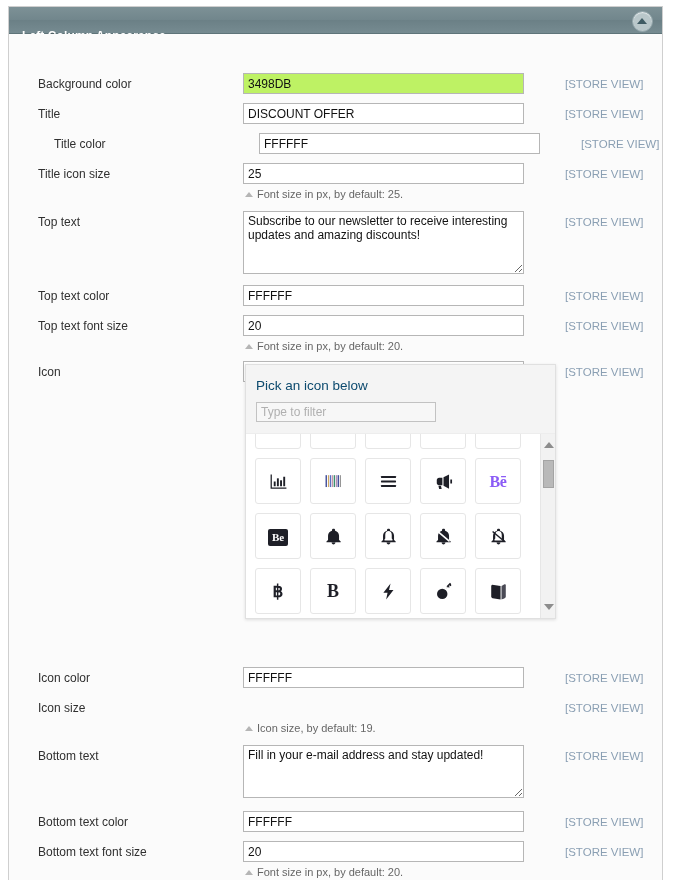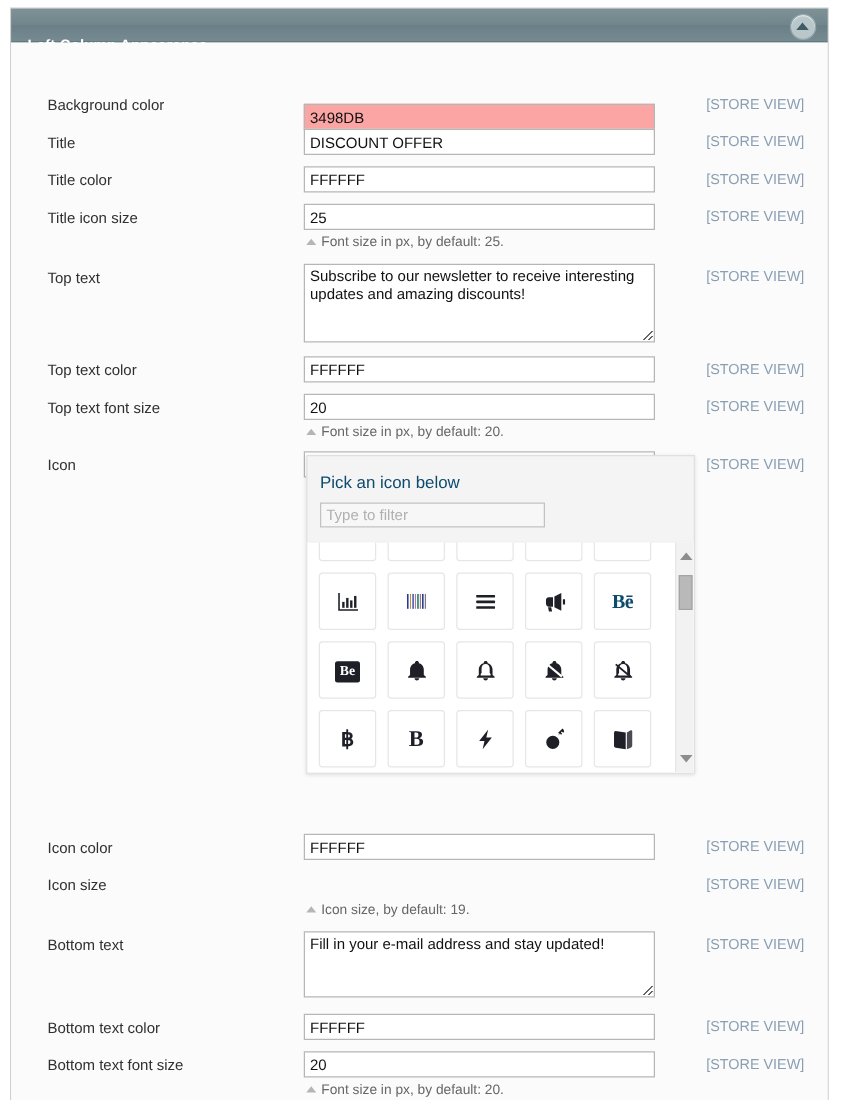--- a/index.html
+++ b/index.html
@@ -266,29 +266,29 @@
   <div class="fs-head">
     <div class="fs-head-title">Left Column Appearance</div>
     <div class="collapse-btn">
       <span class="tri"></span>
     </div>
   </div>
 
   <div class="fs-body" id="form-body" style="height: 869px;">
       <div class="row" style="position: absolute; left: 0px; top: 39px; right: 0px;">
         <div class="row-label" style="top: 3px; text-align: center;">Background color</div>
-        <div class="ctl"><input type="text" class="txt colorpicked" value="3498DB" style="background: #fca5a5; margin-top: 10px;"></div>
+        <div class="ctl"><input type="text" class="txt colorpicked" value="3498DB" style="background: #bef264;"></div>
         <div class="scope" style="top: 3px;">[STORE VIEW]</div>
       </div>
       <div class="row" style="position: absolute; left: 0px; top: 69px; right: 0px;">
         <div class="row-label" style="top: 3px;">Title</div>
         <div class="ctl"><input type="text" class="txt" value="DISCOUNT OFFER" style=""></div>
         <div class="scope" style="top: 3px;">[STORE VIEW]</div>
       </div>
-      <div class="row" style="position: absolute; left: 0px; top: 99px; right: 0px;">
+      <div class="row" style="position: absolute; left: 16px; top: 99px; right: 0px;">
         <div class="row-label" style="top: 3px;">Title color</div>
         <div class="ctl"><input type="text" class="txt" value="FFFFFF" style=""></div>
         <div class="scope" style="top: 3px;">[STORE VIEW]</div>
       </div>
       <div class="row" style="position: absolute; left: 0px; top: 129px; right: 0px;">
         <div class="row-label" style="top: 3px;">Title icon size</div>
         <div class="ctl"><input type="text" class="txt" value="25" style=""></div>
         <div class="scope" style="top: 3px;">[STORE VIEW]</div>
         <div class="hint" style="top: 24px;"><span class="caret"></span><span>Font size in px, by default: 25.</span></div>
       </div>
@@ -399,21 +399,21 @@
             </div>
             <div class="ip-cell" title="fa-bullhorn">
               <span class="glyph">
                 <svg width="19" height="19" viewBox="0 0 24 24" fill="#1e1f27">
                   <path d="M19 3v18l-7-3.6V6.6L19 3zM10.6 7.2v9.6H6.4c-1.6 0-2.9-1.3-2.9-2.9v-3.8c0-1.6 1.3-2.9 2.9-2.9h4.2zM20.6 9.4h2.2v5.2h-2.2V9.4z"></path>
                   <path d="M5.6 17.4h3.2l.9 4.2H6.5l-.9-4.2z"></path>
                 </svg>
               </span>
             </div>
             <div class="ip-cell" title="fa-behance">
-              <span class="glyph"><span style="font-family:'Liberation Serif',serif;font-size:16px;font-weight:bold;color:#0c4a6e;letter-spacing:-0.5px;">Bē</span></span>
+              <span class="glyph"><span style="font-family:'Liberation Serif',serif;font-size:16px;font-weight:bold;color:#8b5cf6;letter-spacing:-0.5px;">Bē</span></span>
             </div>
           </div>
           <div class="ip-row">
             <div class="ip-cell" title="fa-behance-square">
               <span class="glyph"><span style="display:inline-block;background:#1e1f27;color:#fff;font-family:'Liberation Serif',serif;font-size:11px;font-weight:bold;padding:3px 4px;border-radius:2px;line-height:1;">Be</span></span>
             </div>
             <div class="ip-cell" title="fa-bell">
               <span class="glyph">
                 <svg width="19" height="19" viewBox="0 0 24 24" fill="#1e1f27">
                   <path d="M12 22c1.3 0 2.4-1 2.4-2.3H9.6C9.6 21 10.7 22 12 22zM19 16.3v-5.1c0-3.3-2-6-5-6.6v-.8c0-.9-.8-1.6-1.9-1.6s-2 .7-2 1.6v.8c-3 .6-5 3.3-5 6.6v5.1l-2 2v1h18v-1l-2-2z"></path>

